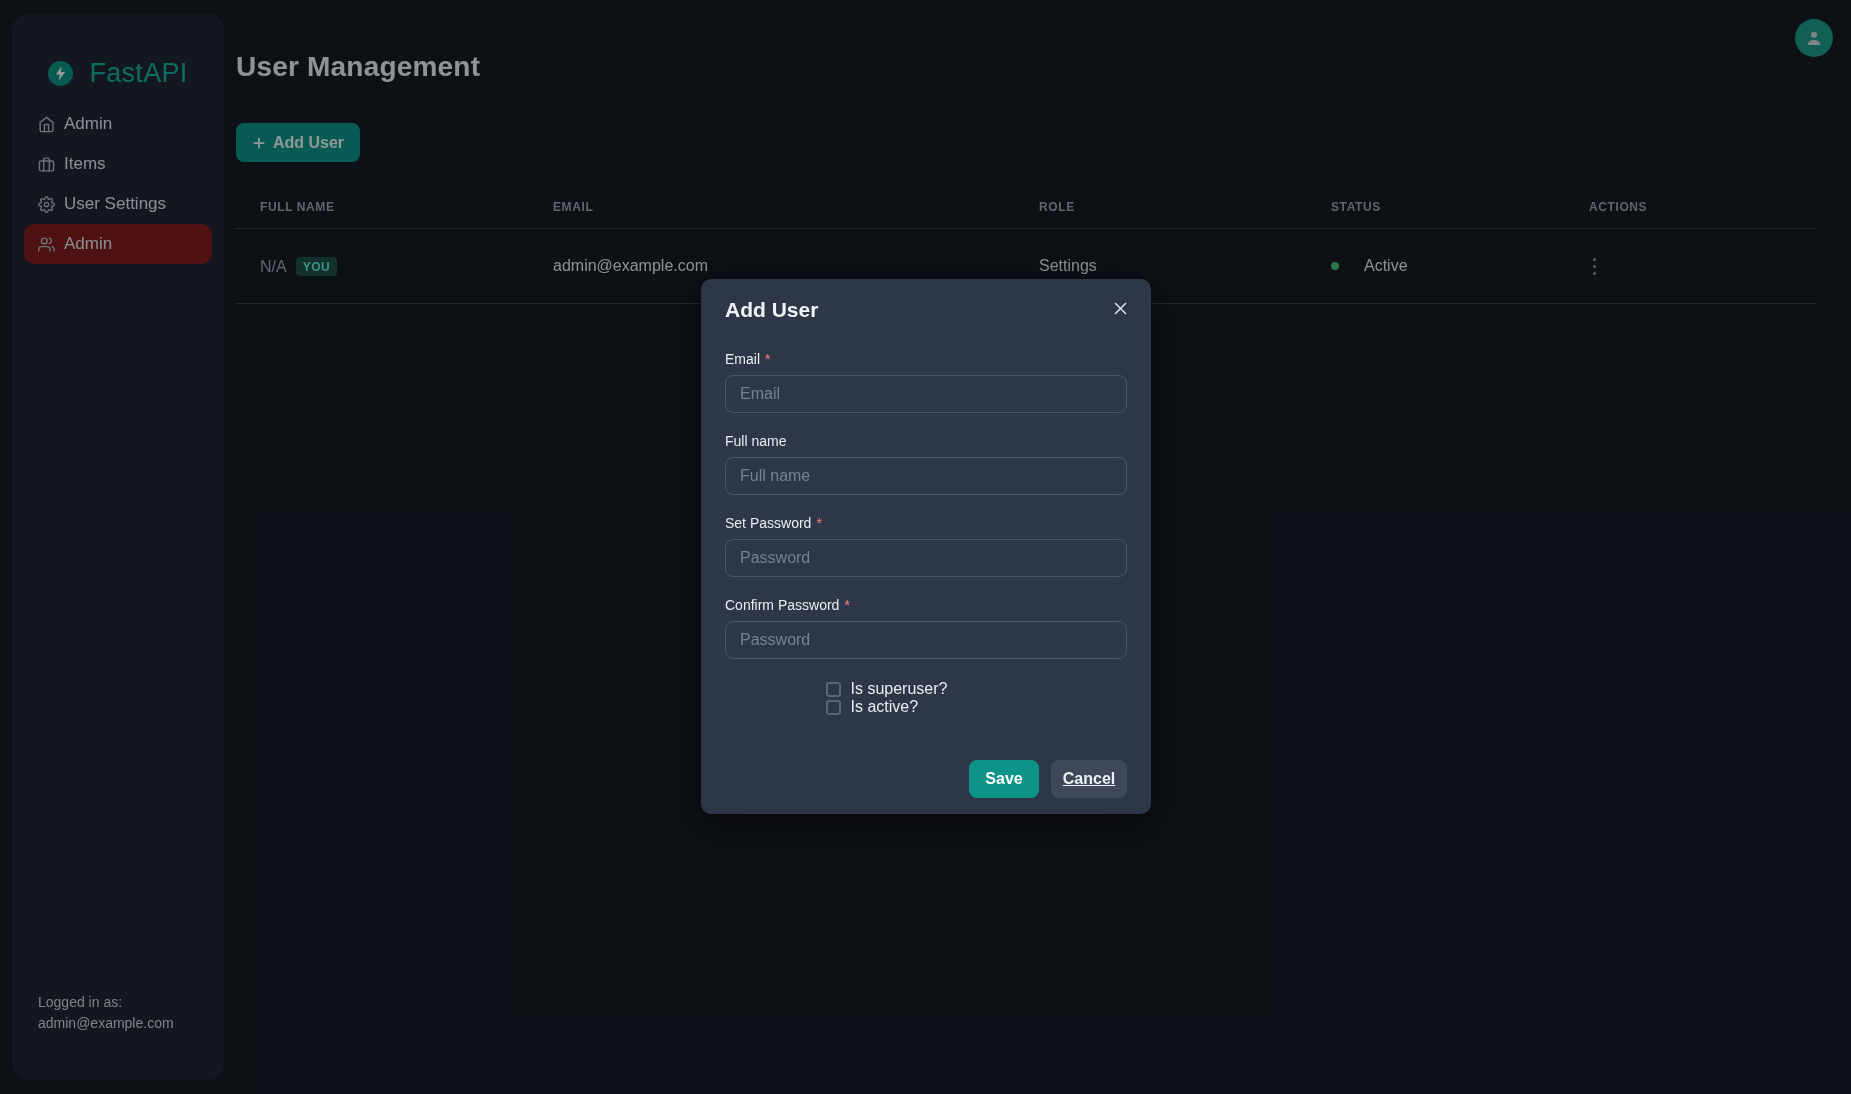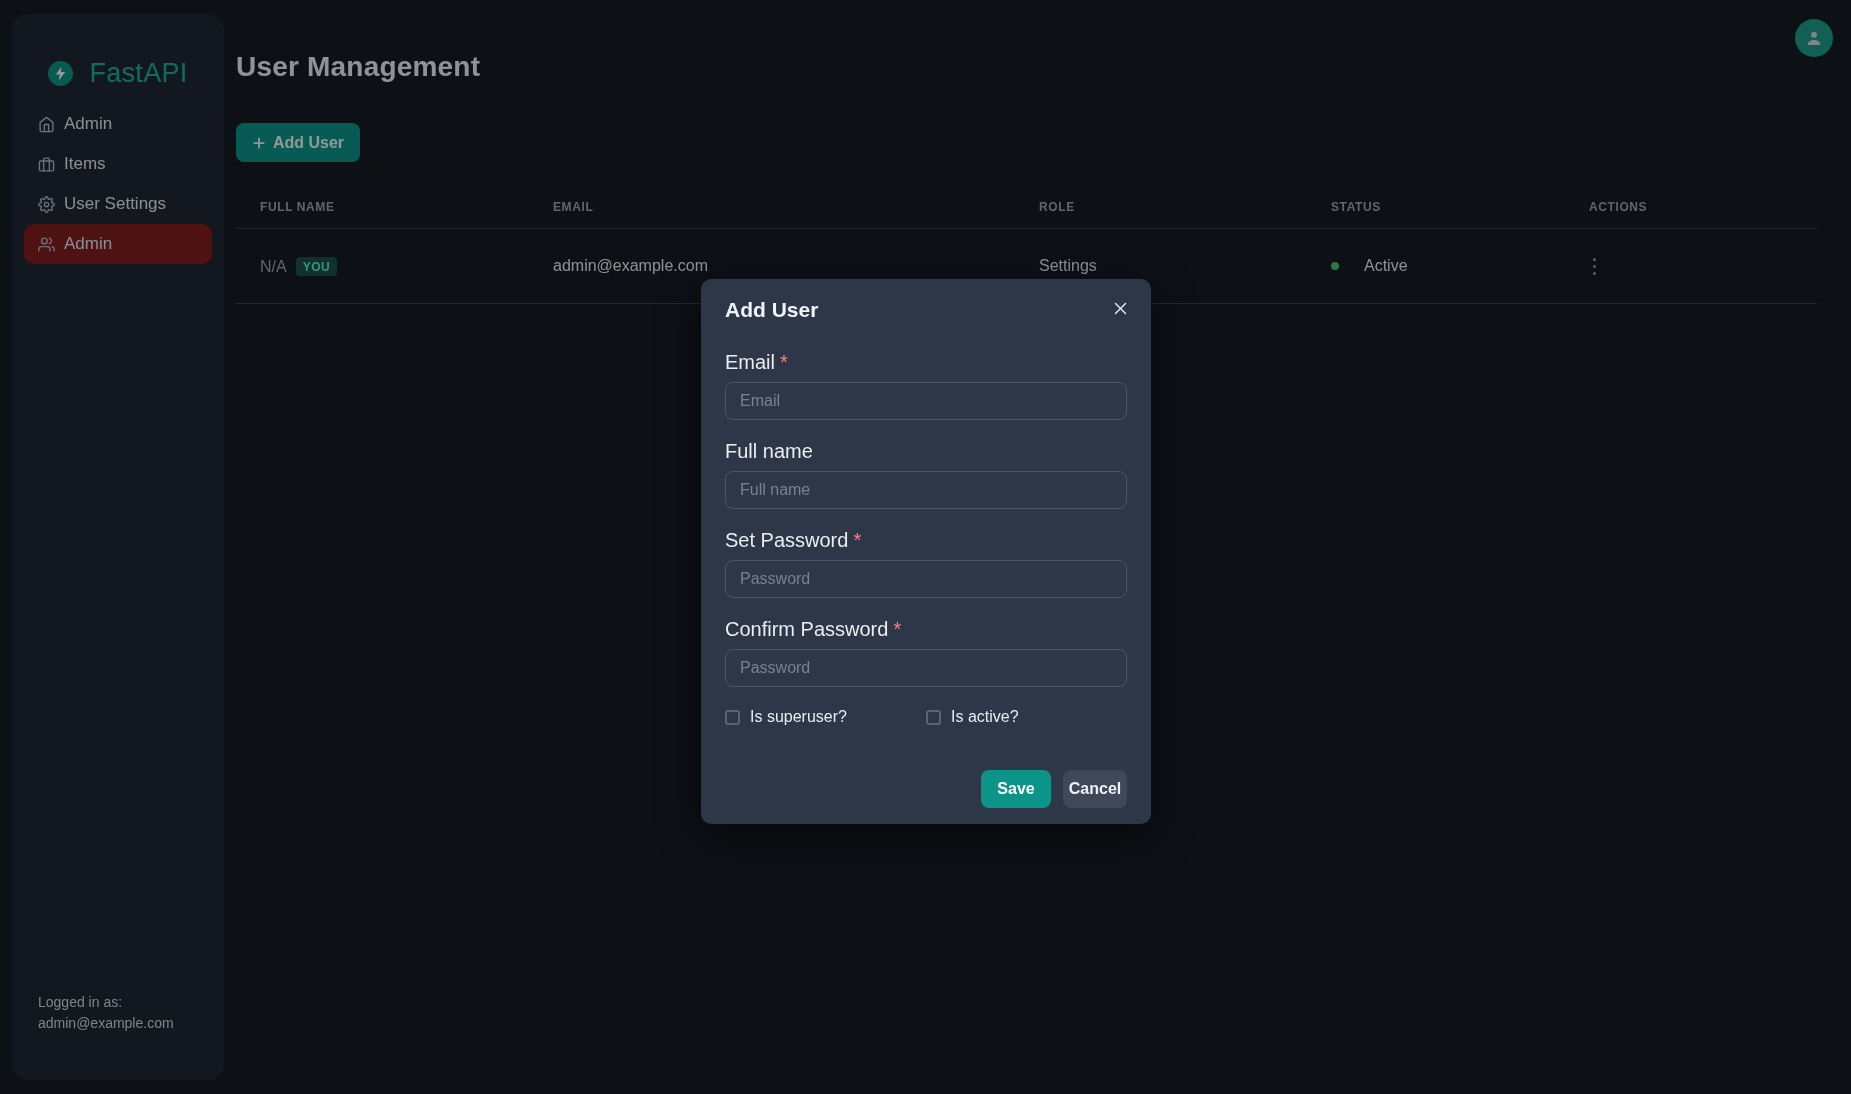--- a/index.html
+++ b/index.html
@@ -93,38 +93,38 @@
     padding:16px 24px 16px;
   }
   .modal-title { font-size:21px; font-weight:700; color:#f0f3f7; padding-top:3px; }
   .modal-close {
     position:absolute; top:12px; right:14px; width:34px; height:34px;
     background:none; border:none; cursor:pointer; border-radius:6px;
     display:flex; align-items:center; justify-content:center; color:#e8ecf1;
   }
   .field-group { margin-top:0; }
   .field-group.first { margin-top:29px; }
-  .field-label { display:block; font-size:20px; color:#e9edf2; margin-bottom:8px; }
+  .field-label { display:block; font-size:14px; color:#e9edf2; margin-bottom:8px; }
   .req-mark { color:#FC8181; margin-left:5px; }
   .text-input {
     width:100%; height:38px; margin-bottom:20px;
     background:transparent; border:1px solid #4A5568; border-radius:8px;
     padding:0 14px; font-family:inherit; font-size:16px; color:#e9edf2; outline:none;
   }
   .text-input::placeholder { color:#78828f; }
-  .checkbox-row { display:flex; align-items:center; margin-top:1px; }
+  .checkbox-row { display:flex; align-items:center; margin-top:1px;flex-direction:column; }
   .checkbox-item { display:flex; align-items:center; gap:10px; width:201px; cursor:pointer; }
   .checkbox-box {
     width:15px; height:15px; border:2px solid #5a6475; border-radius:3px; background:transparent;
   }
   .checkbox-label { font-size:16px; color:#e9edf2; }
   .modal-footer { margin-top:44px; display:flex; justify-content:flex-end; gap:12px; }
   .btn { height:38px; border:none; border-radius:8px; font-family:inherit; font-size:16px; font-weight:700; cursor:pointer; }
   .btn-save { width:70px; background:#0D9488; color:#ffffff; }
-  .btn-cancel { width:64px; background:#3E4859; color:#edf1f5; }
+  .btn-cancel { width:76px; background:#3E4859; color:#edf1f5;text-decoration:underline; }
 </style>
 </head>
 <body>
 
 <aside class="sidebar">
   <div class="logo-row">
     <span class="logo-mark">
       <svg width="15" height="15" viewBox="0 0 24 24" fill="#f4fbfa">
           <polygon points="13.5 1 4.5 13.5 10.8 13.5 9.2 23 19.5 9.5 12.6 9.5"></polygon>
         </svg>

